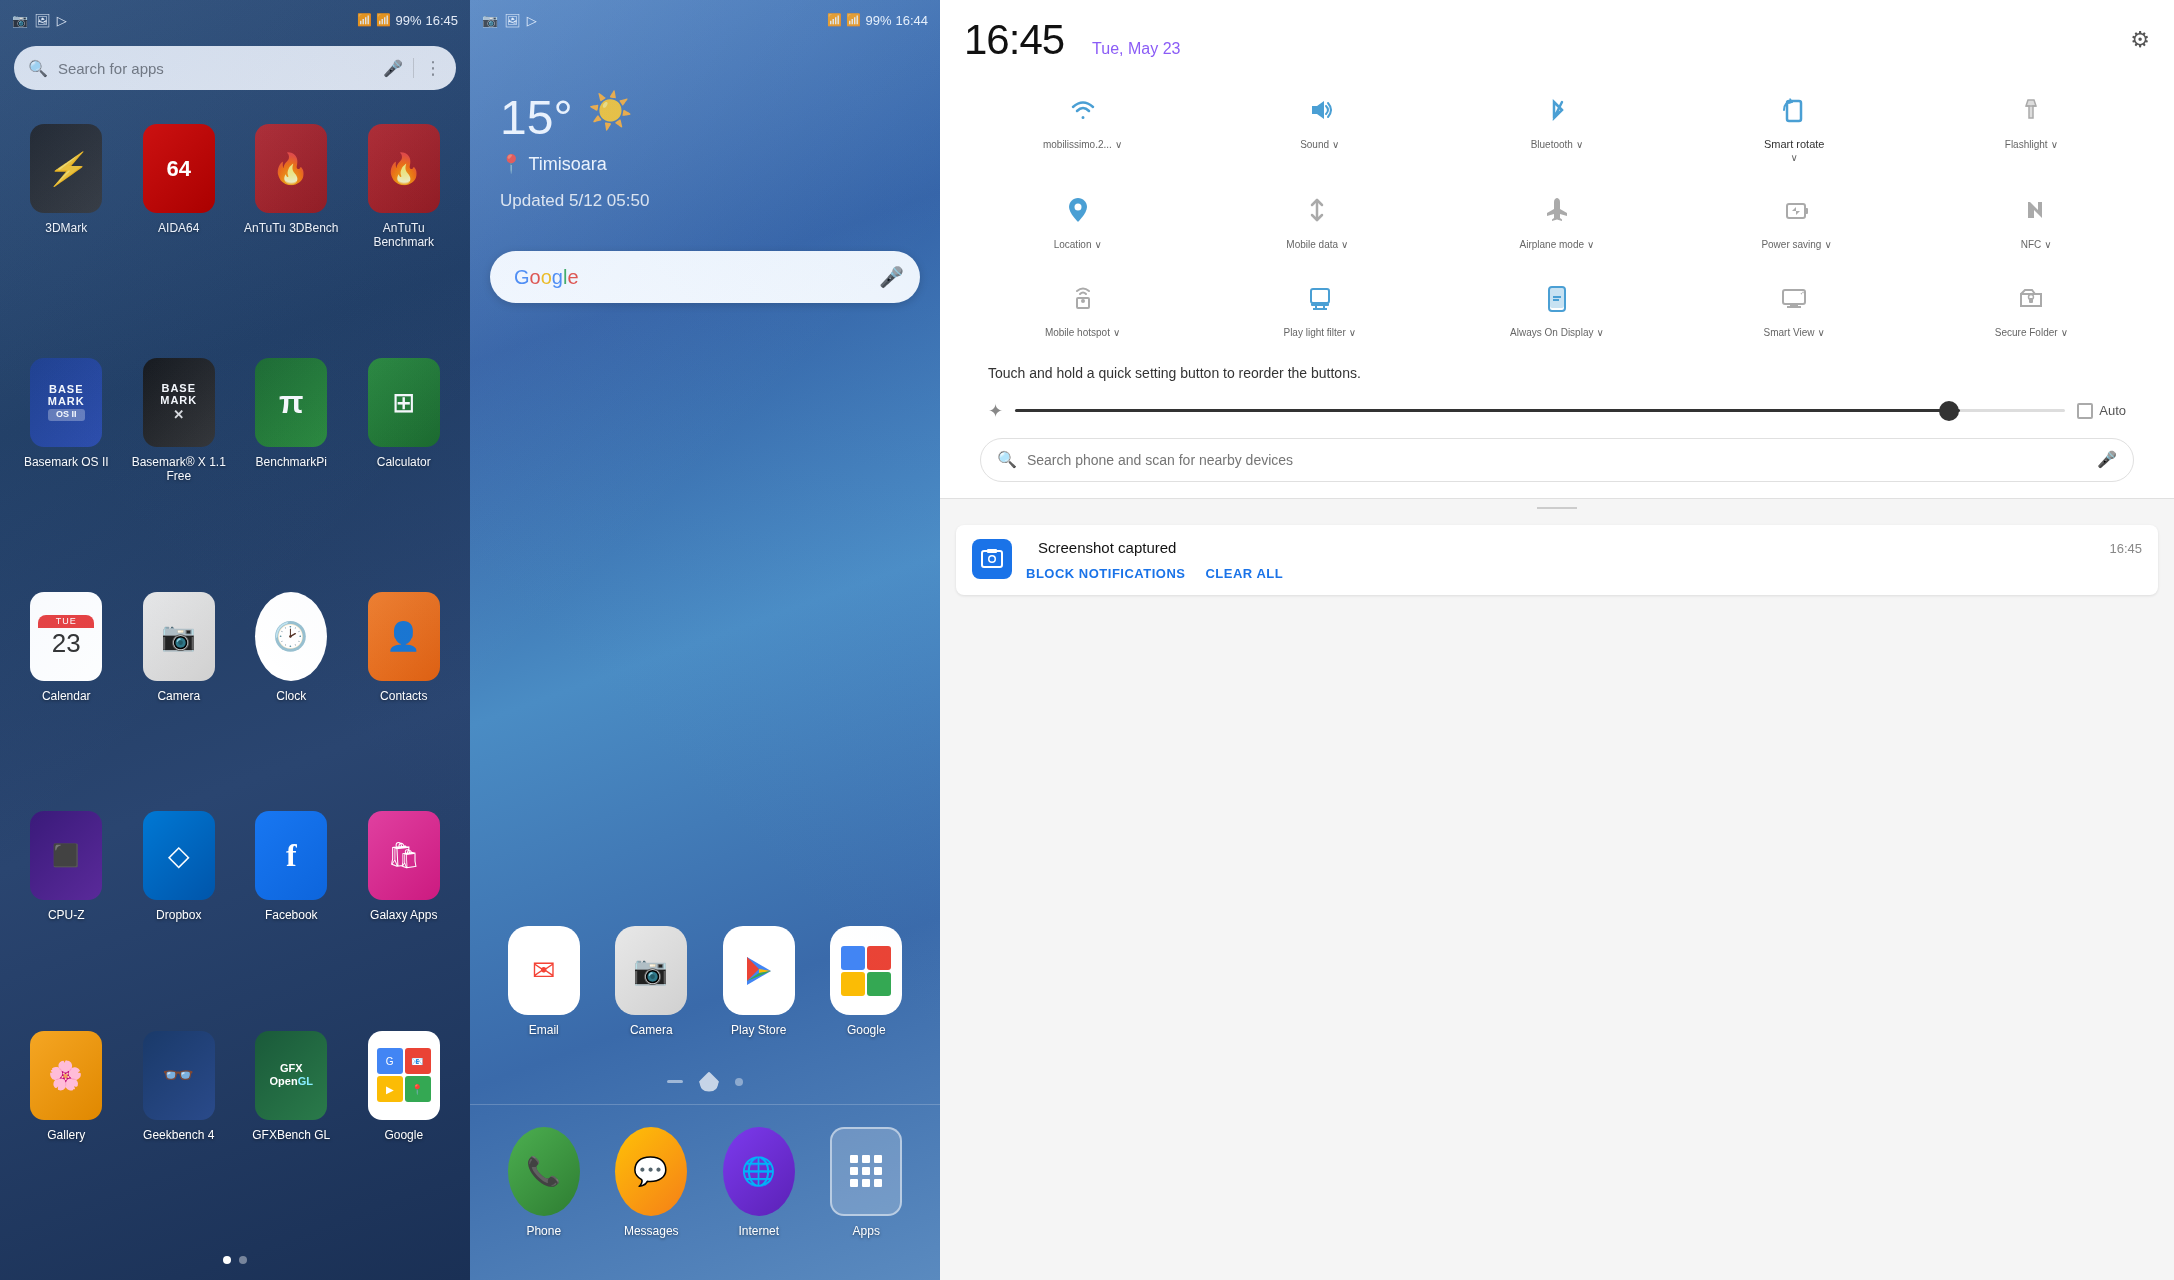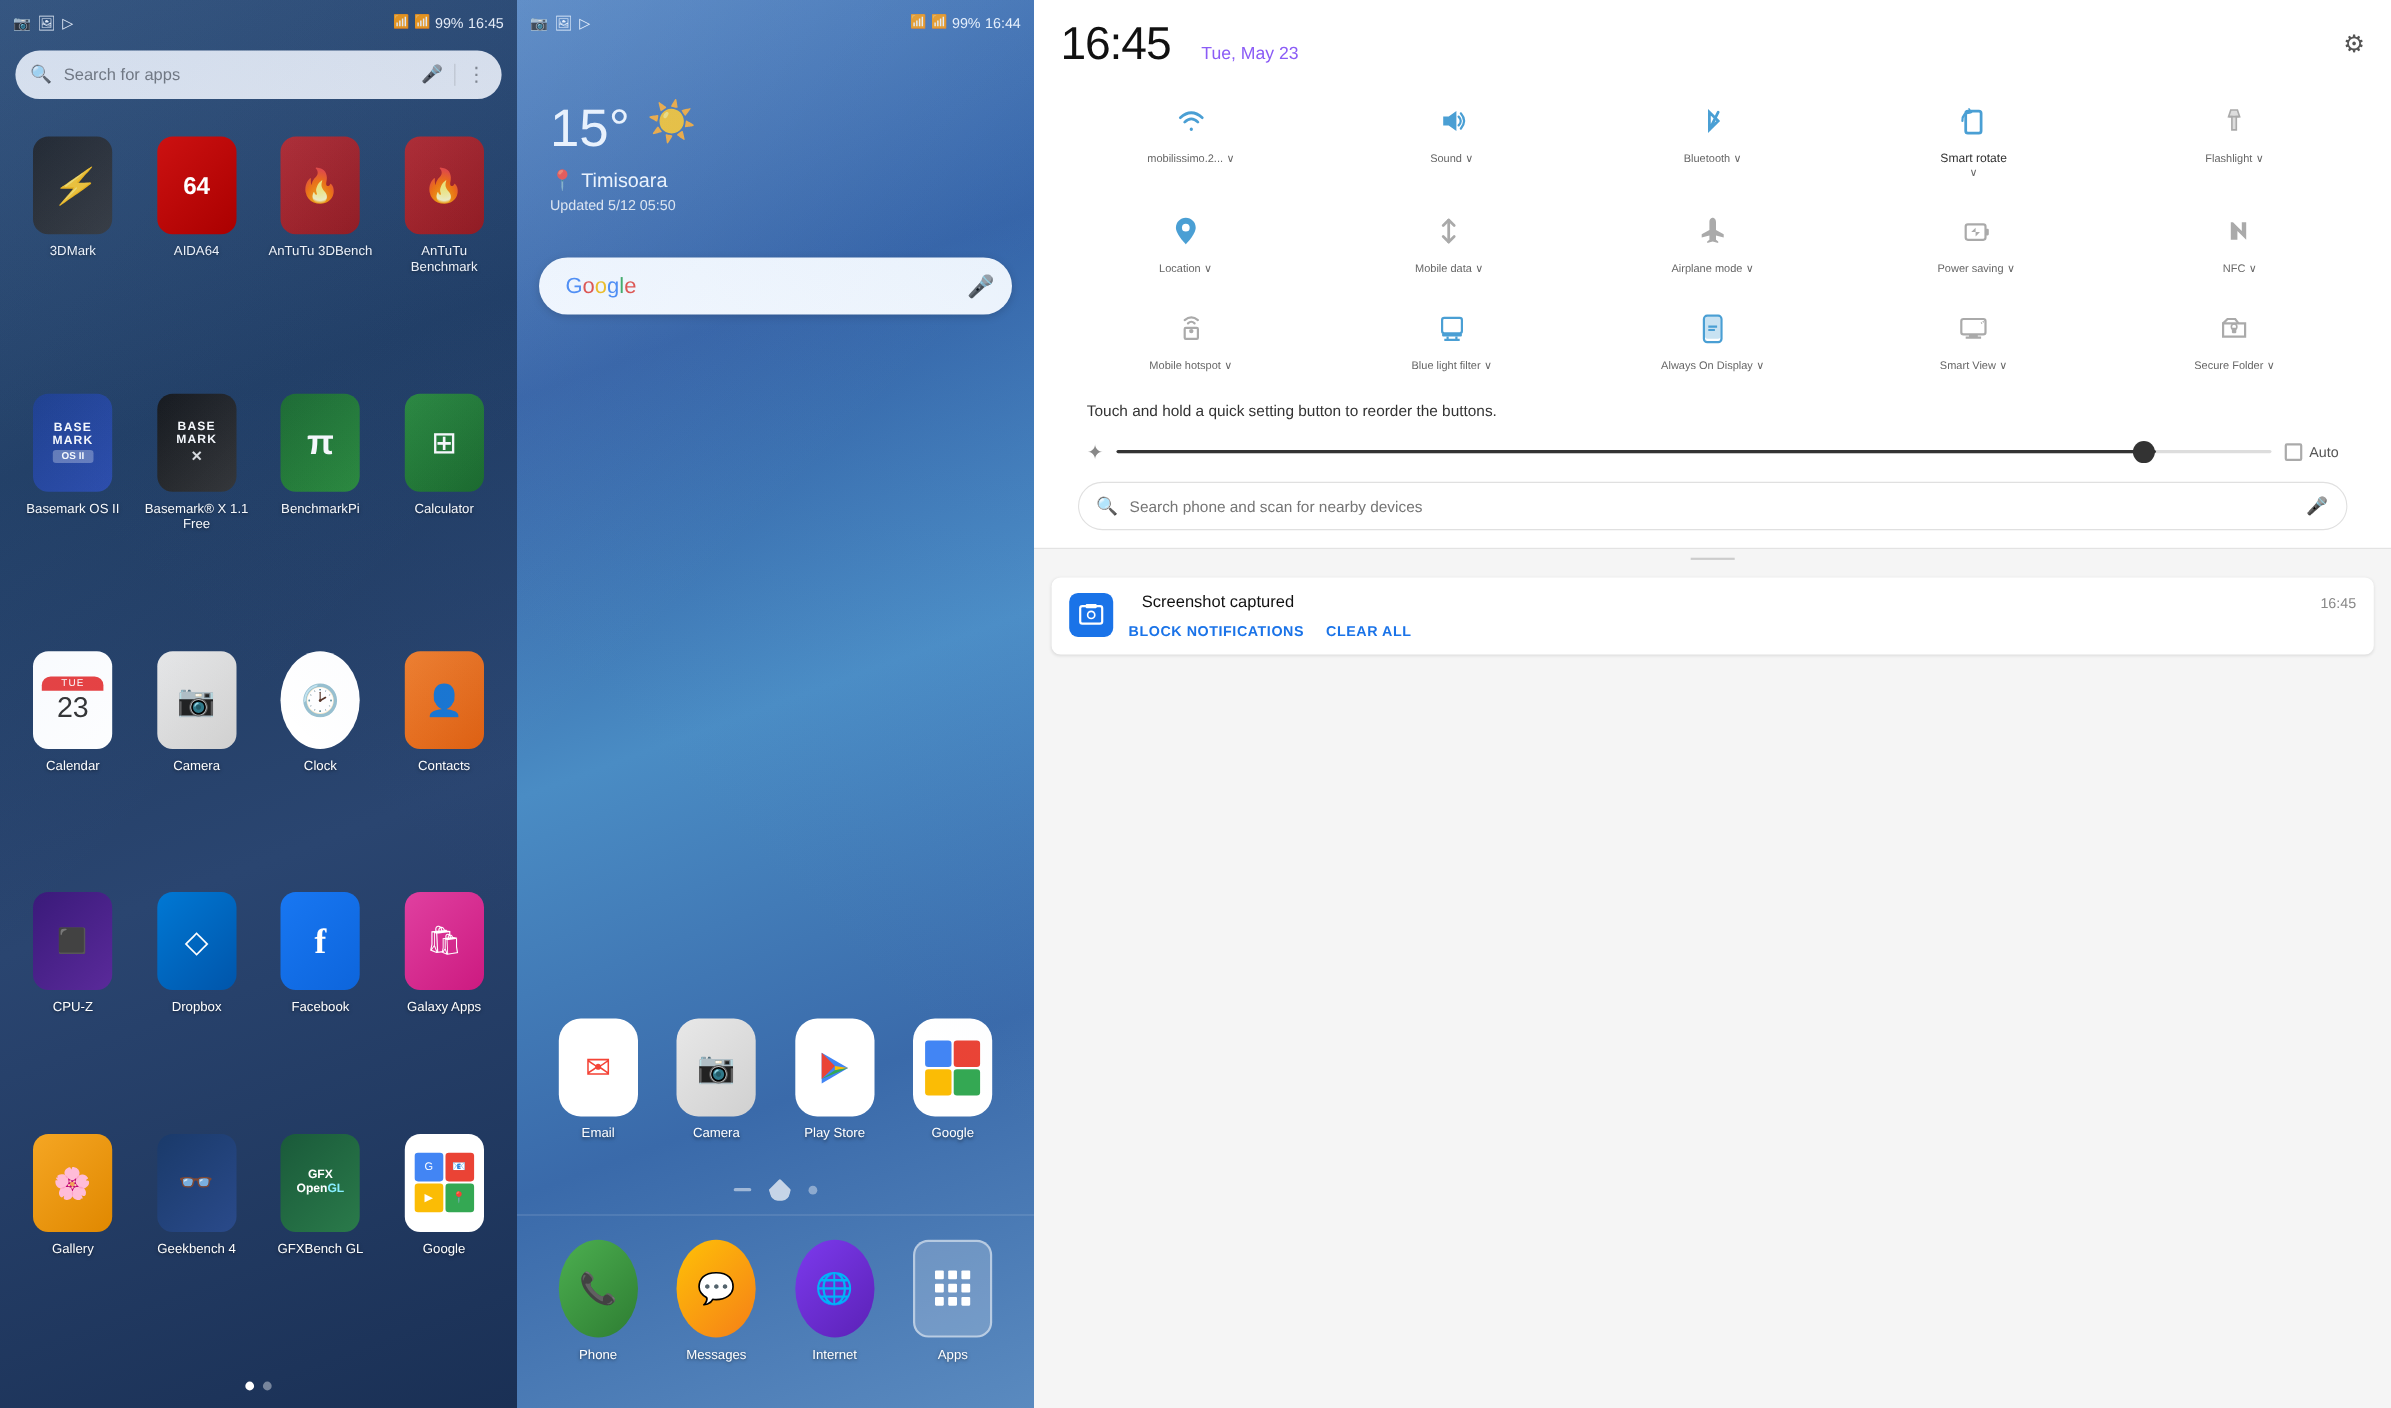--- a/index.html
+++ b/index.html
@@ -169,23 +169,23 @@
       font-size: 36px;
     }
     .weather-city {
       font-size: 18px;
       display: flex;
       align-items: center;
       gap: 6px;
       margin-top: 8px;
     }
     .weather-updated {
-      font-size: 13px;
+      font-size: 17px;
       opacity: 0.8;
-      margin-top: 4px;
+      margin-top: 16px;
     }
 
     .google-search-bar {
       margin: 20px 20px;
       background: white;
       border-radius: 28px;
       height: 52px;
       display: flex;
       align-items: center;
       padding: 0 16px;
@@ -954,21 +954,21 @@
         <div class="qs-tile-icon active">
           <svg width="32" height="32" viewBox="0 0 32 32">
             <rect x="7" y="7" width="18" height="14" rx="2" stroke="#4a9fd4" stroke-width="2" fill="none"></rect>
             <rect x="7" y="21" width="18" height="3" rx="1" fill="#4a9fd4"></rect>
             <line x1="12" y1="24" x2="12" y2="27" stroke="#4a9fd4" stroke-width="2"></line>
             <line x1="20" y1="24" x2="20" y2="27" stroke="#4a9fd4" stroke-width="2"></line>
             <line x1="9" y1="27" x2="23" y2="27" stroke="#4a9fd4" stroke-width="2"></line>
           </svg>
         </div>
         <div class="qs-tile-label">
-          <span>Blue light filter</span>
+          <span>Play light filter</span>
           <span> ∨</span>
         </div>
       </div>
 
       <div class="qs-tile">
         <div class="qs-tile-icon active">
           <svg width="32" height="32" viewBox="0 0 32 32">
             <rect x="8" y="5" width="16" height="24" rx="3" stroke="#4a9fd4" stroke-width="2" fill="none"></rect>
             <rect x="9" y="6" width="14" height="20" rx="2" fill="#4a9fd4" opacity="0.3"></rect>
             <line x1="12" y1="15" x2="20" y2="15" stroke="#4a9fd4" stroke-width="2"></line>

